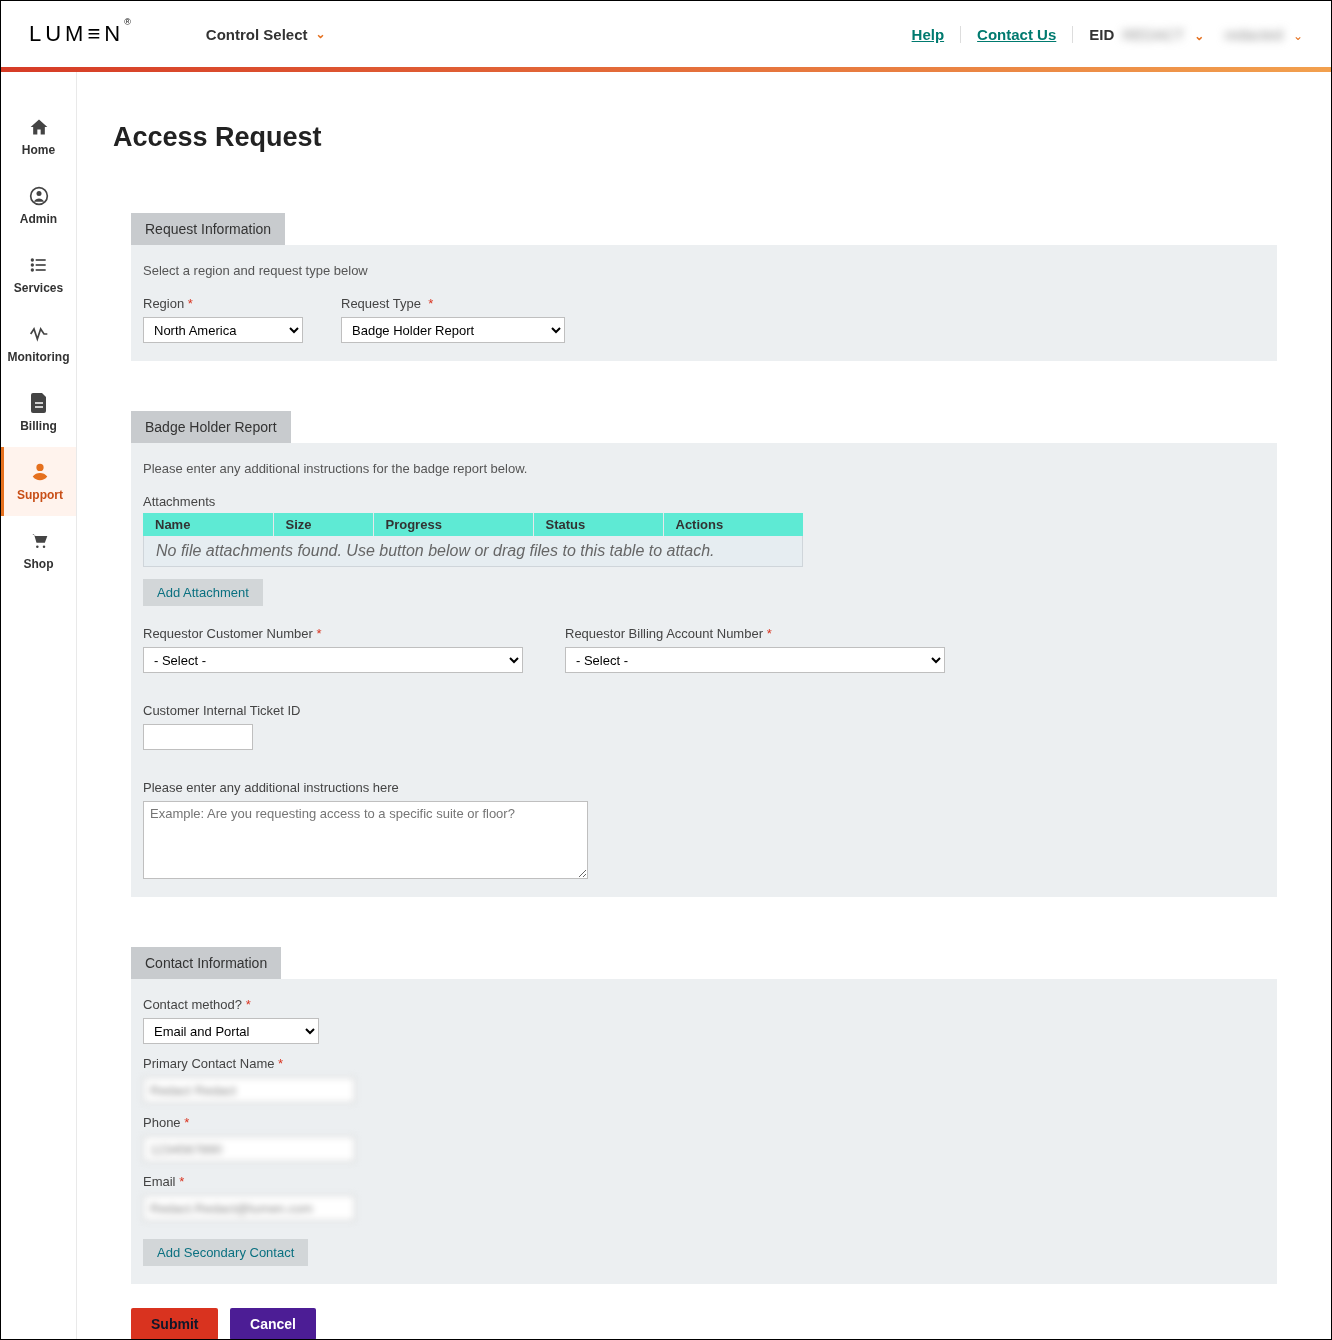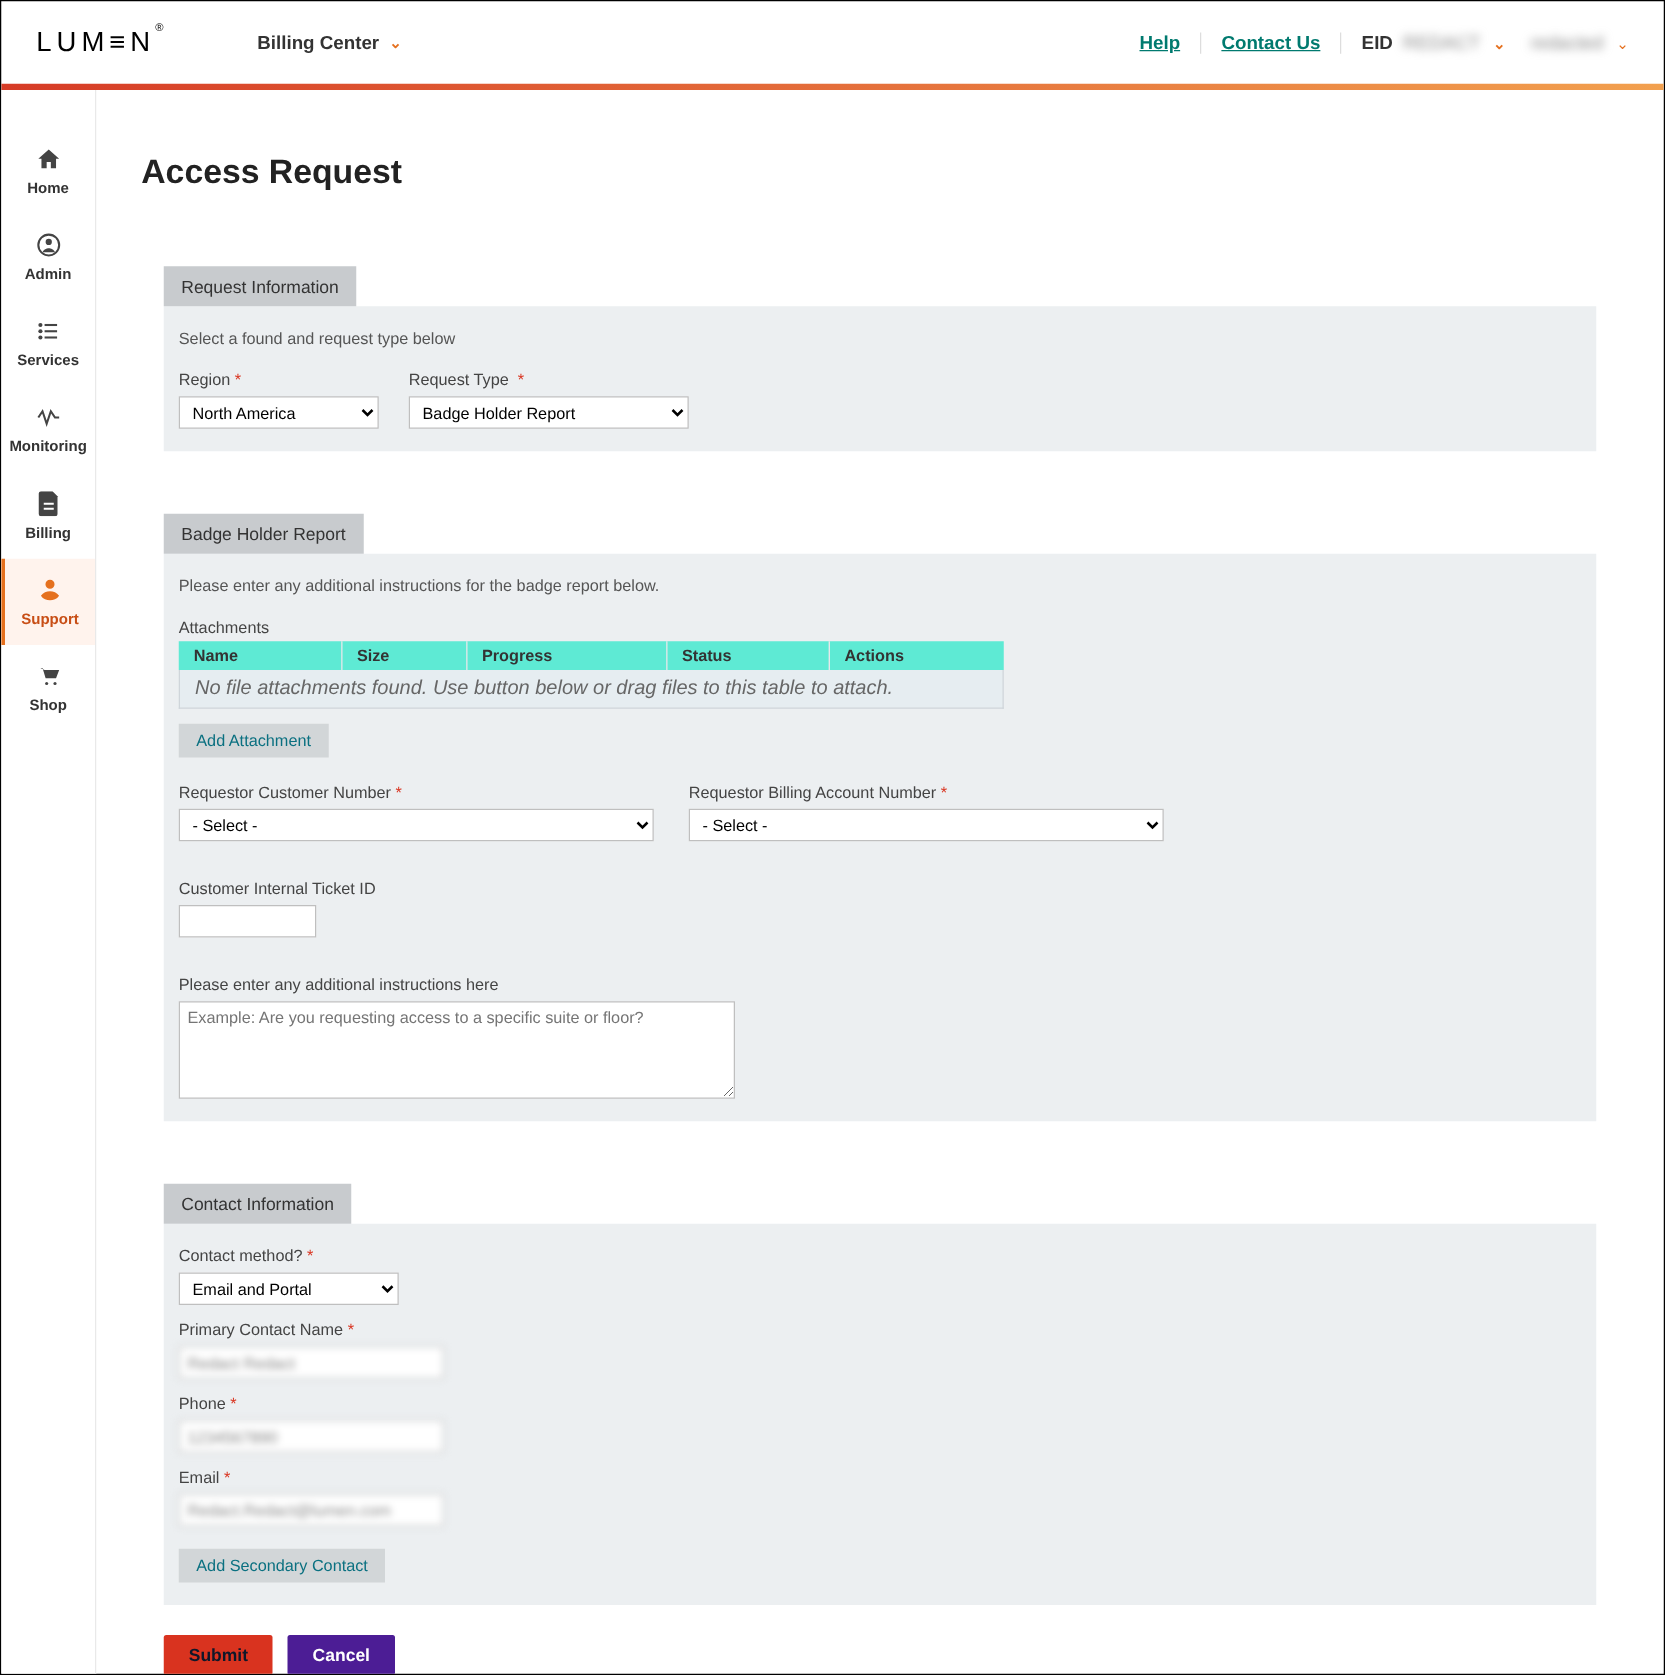--- a/index.html
+++ b/index.html
@@ -32,21 +32,21 @@
 
 .main { flex: 1; padding: 50px 36px 30px 36px; position: relative;}
 .page-title { font-size: 27px; font-weight: bold; color: #222; margin-bottom: 60px;}
 
 
 .panel { margin: 0 18px 50px 18px; }
 .panel-tab { display: inline-block; background: #c8cbce; color: #333; font-size: 14px; padding: 8px 14px; font-weight: normal;}
 .panel-body { background: #eceff1; padding: 18px 12px 18px 12px; }
 .helper { font-size: 13px; color: #555; margin-bottom: 18px; }
 
-.form-row { display: flex; gap: 24px; }
+.form-row { display: flex; gap: 38px; }
 .field { display: flex; flex-direction: column; }
 .field-label { font-size: 13px; color: #444; margin-bottom: 6px; }
 .req { color: #d9331f; }
 
 select, input[type=text], textarea { border: 1px solid #bfbfbf; background: #fff; font-size: 13px; padding: 4px 6px; font-family: inherit;}
 select { height: 26px; }
 input[type=text] { height: 26px; }
 .blurred { filter: blur(3px); color:#888;}
 
 
@@ -67,21 +67,21 @@
 .btn { border: none; padding: 8px 20px; font-size: 14px; font-weight: bold; cursor: pointer; border-radius: 2px; margin-right: 8px; }
 .btn-primary { background: #d9331f; color: #0f172a; }
 .btn-cancel { background: #4c1d95; color: #fff; }
 </style>
 </head>
 <body>
 
 <div class="header">
   <div class="logo"><span>LUM≡N</span><sup>®</sup></div>
   <div class="cc-dropdown">
-    <span>Billing Center</span>
+    <span>Control Select</span>
     <span class="chev">⌄</span>
   </div>
   <div class="header-right">
     <a class="header-link">Help</a>
     <a class="header-link contact">Contact Us</a>
     <div class="eid-block">
       <span>EID</span>
       <span class="blur">REDACT</span>
       <span class="chev">⌄</span>
     </div>
@@ -164,21 +164,21 @@
       <span class="label">Shop</span>
     </div>
   </div>
 
   <div class="main">
     <h1 class="page-title">Access Request</h1>
 
     <div class="panel">
       <div class="panel-tab">Request Information</div>
       <div class="panel-body">
-        <div class="helper">Select a found and request type below</div>
+        <div class="helper">Select a region and request type below</div>
         <div class="form-row">
           <div class="field">
             <label class="field-label"><span>Region</span> <span class="req">*</span></label>
             <select style="width:160px;">
               <option>North America</option>
             </select>
           </div>
           <div class="field">
             <label class="field-label"><span>Request Type</span>&nbsp;&nbsp;<span class="req">*</span></label>
             <select style="width:224px;">

